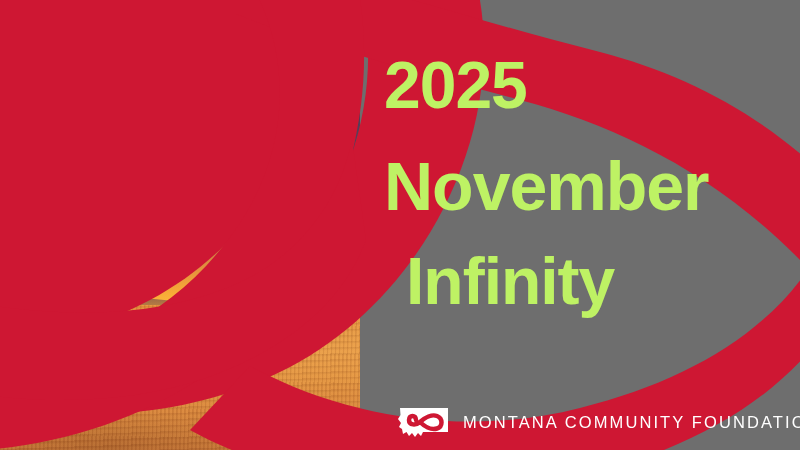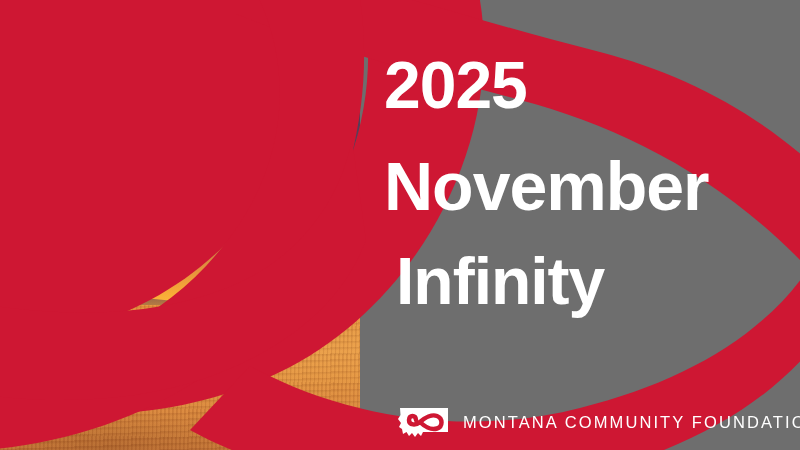--- a/index.html
+++ b/index.html
@@ -122,29 +122,29 @@
   #ribbon {
     position: absolute;
     left: 0; top: 0;
     width: 800px; height: 450px;
     pointer-events: none;
   }
 
   
   .headline {
     position: absolute;
-    color: #ffffff;
+    color: #bef264;
     font-weight: bold;
     letter-spacing: -1px;
     line-height: 1;
     white-space: nowrap;
   }
   #line-year     { left: 384px; top: 52px;  font-size: 66px; }
   #line-month    { left: 384px; top: 152px; font-size: 68px; }
-  #line-word     { left: 396px; top: 248px; font-size: 66px; }
+  #line-word     { left: 406px; top: 248px; font-size: 66px; }
 
   
   #logo {
     position: absolute;
     left: 396px; top: 399px;
     height: 46px;
     display: flex;
     align-items: center;
     gap: 11px;
   }

